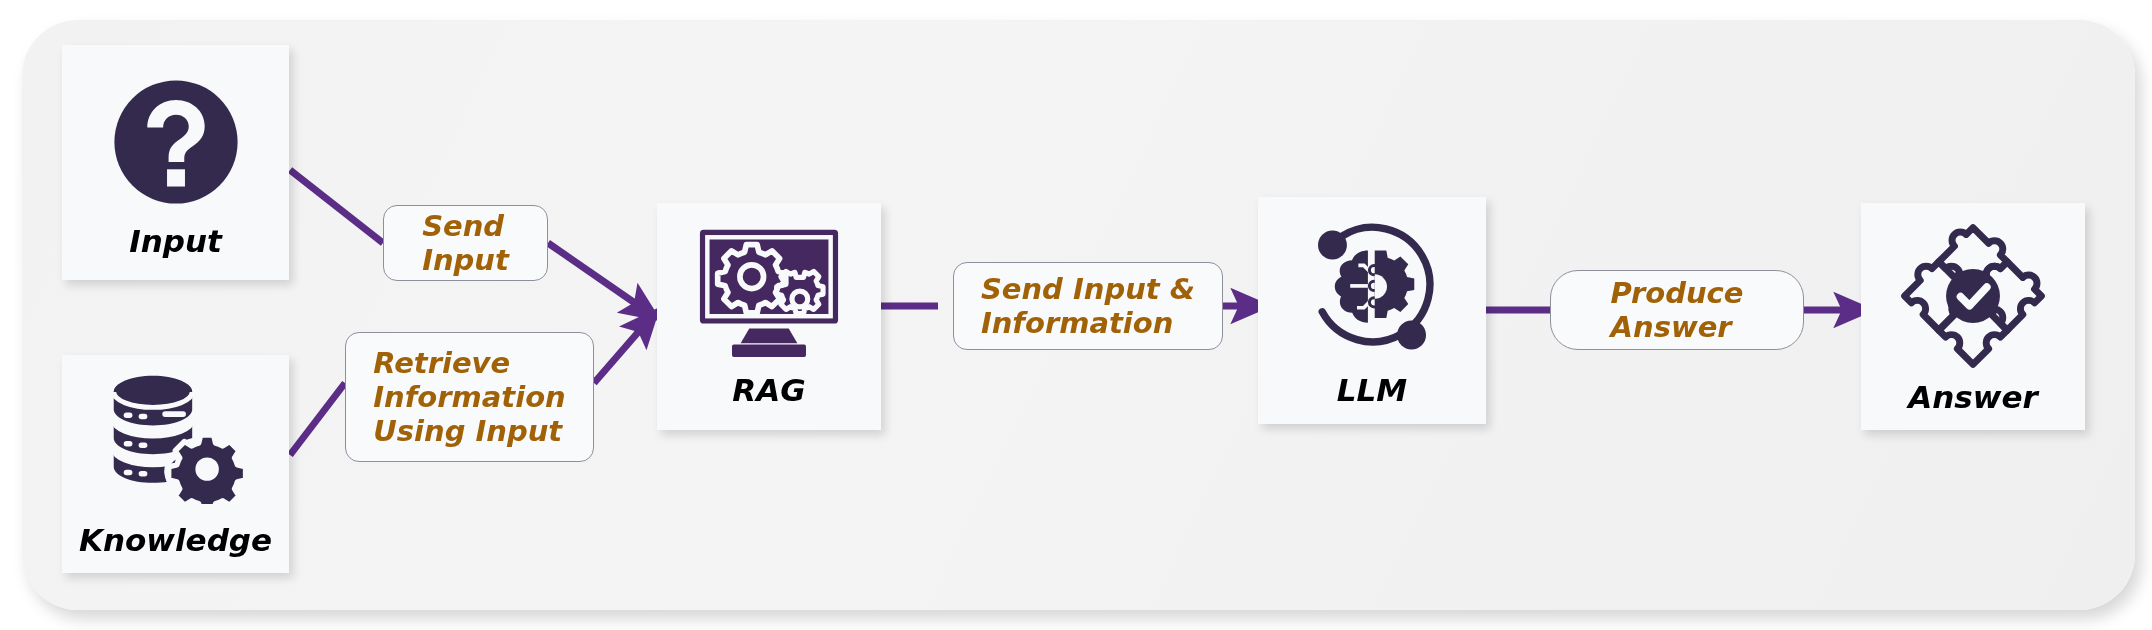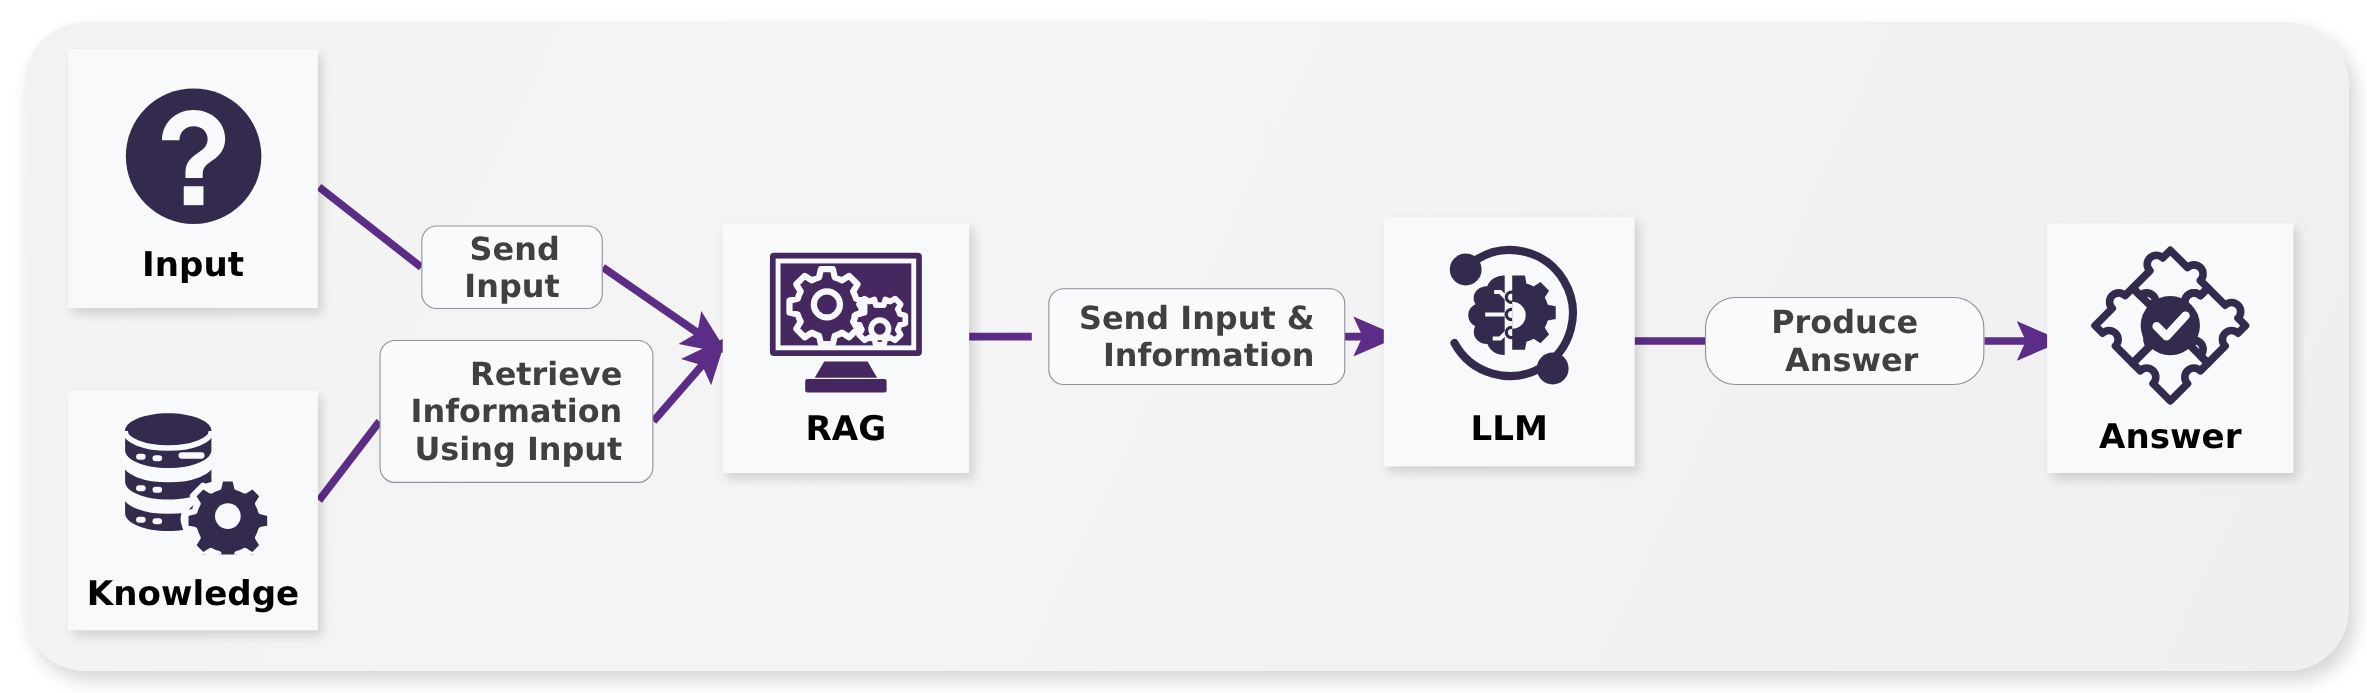--- a/index.html
+++ b/index.html
@@ -10,20 +10,21 @@
   body {
     width: 2152px;
     height: 630px;
     font-family: "DejaVu Sans", sans-serif;
     overflow: hidden;
   }
   #stage {
     position: relative;
     width: 2152px;
     height: 630px;
+    font-style: italic;
   }
   
   #board {
     position: absolute;
     left: 22px;
     top: 20px;
     width: 2113px;
     height: 590px;
     border-radius: 56px;
     background: linear-gradient(115deg, #f2f2f2 0%, #f4f4f4 38%, #efefef 100%);
@@ -75,34 +76,34 @@
 
   #node-answer { left: 1861px; top: 203px; width: 224px; height: 227px; }
   #node-answer .node-label { font-size: 31px; margin-top: 10px; }
 
   
   .edge-label {
     position: absolute;
     background: #f9fafc;
     border: 1.6px solid #8f8f9c;
     border-radius: 14px;
-    color: #404040;
+    color: #a16207;
     font-weight: bold;
     font-size: 29px;
     line-height: 1.18;
-    text-align: right;
+    text-align: left;
     display: flex;
     align-items: center;
     justify-content: center;
     box-sizing: border-box;
     padding: 6px 14px;
     white-space: pre-line;
   }
   #label-send-input      { left: 383px;  top: 205px; width: 165px; height: 76px; }
-  #label-retrieve        { left: 345px;  top: 309px; width: 249px; height: 130px; }
+  #label-retrieve        { left: 345px;  top: 332px; width: 249px; height: 130px; }
   #label-send-input-info { left: 938px;  top: 262px; width: 270px; height: 88px; margin-left: 15px; }
   #label-produce-answer  { left: 1550px; top: 270px; width: 254px; height: 80px; border-radius: 28px; }
 </style>
 </head>
 <body>
 
 <div id="stage">
 
   <div id="board"></div>
 

